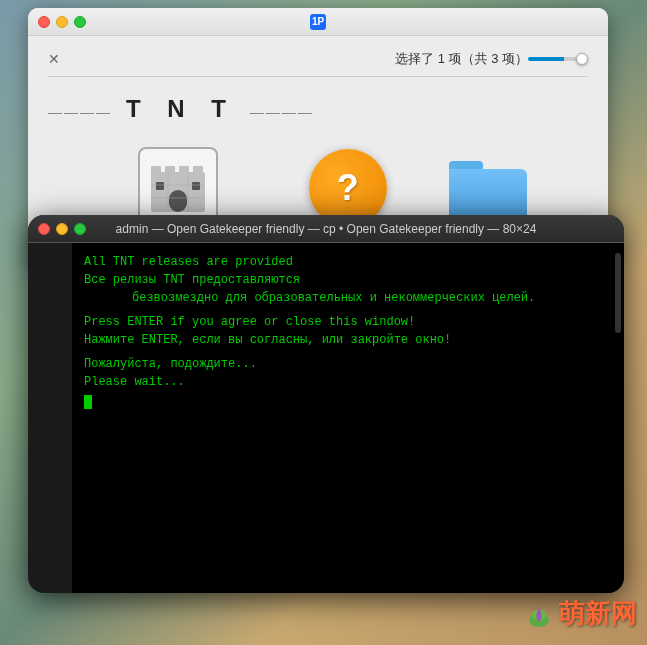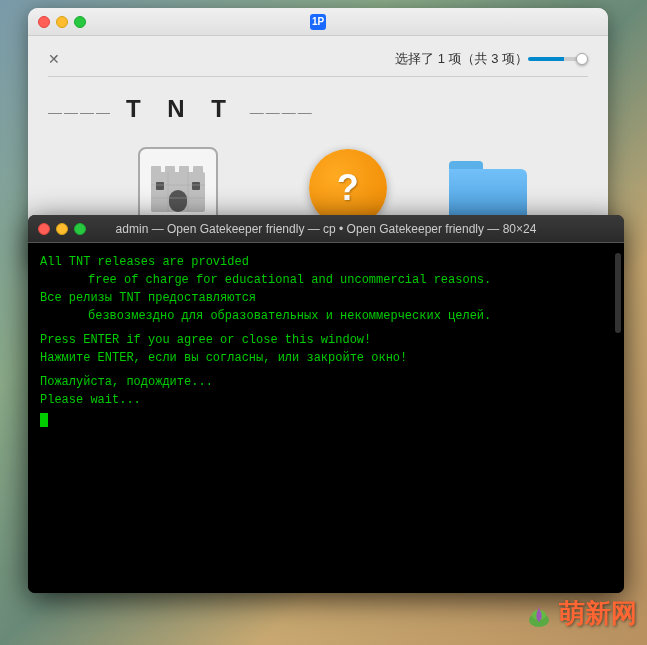--- a/index.html
+++ b/index.html
@@ -211,21 +211,21 @@
       text-align: center;
     }
 
     
     .terminal-window {
       position: absolute;
       top: 215px;
       left: 28px;
       width: 596px;
       background: #1a1a1a;
-      border-radius: 7px;
+      border-radius: 16px;
       box-shadow: 0 6px 30px rgba(0,0,0,0.7);
       overflow: hidden;
     }
 
     .terminal-titlebar {
       background: linear-gradient(to bottom, #3a3a3a, #2a2a2a);
       height: 28px;
       display: flex;
       align-items: center;
       padding: 0 10px;
@@ -249,20 +249,21 @@
     .terminal-body {
       background: #000;
       padding: 10px 12px;
       height: 350px;
       font-family: "Menlo", "Courier New", monospace;
       font-size: 12px;
       line-height: 1.5;
       color: #00cc00;
       overflow: hidden;
       position: relative;
+      margin-left: 44px;
     }
 
     .term-line { display: block; }
     .term-indent { padding-left: 48px; }
     .term-green { color: #00cc00; }
     .term-blank { height: 6px; }
 
     .scrollbar {
       position: absolute;
       right: 3px;
@@ -396,21 +397,20 @@
     <div class="traffic-lights">
       <div class="traffic-light term-tl-close"></div>
       <div class="traffic-light term-tl-min"></div>
       <div class="traffic-light term-tl-max"></div>
     </div>
     <div class="terminal-title">admin — Open Gatekeeper friendly — cp • Open Gatekeeper friendly — 80×24</div>
   </div>
 
   <div class="terminal-body">
     <span class="term-line term-green">All TNT releases are provided</span>
-    <span class="term-line term-indent term-green">free of charge for educational and uncommercial reasons.</span>
     <span class="term-line term-green">Все релизы TNT предоставляются</span>
     <span class="term-line term-indent term-green">безвозмездно для образовательных и некоммерческих целей.</span>
     <div class="term-blank"></div>
     <span class="term-line term-green">Press ENTER if you agree or close this window!</span>
     <span class="term-line term-green">Нажмите ENTER, если вы согласны, или закройте окно!</span>
     <div class="term-blank"></div>
     <span class="term-line term-green">Пожалуйста, подождите...</span>
     <span class="term-line term-green">Please wait...</span>
     <span class="term-line term-green" style="display:inline-block; width:8px; height:14px; background:#00cc00; margin-top:4px; animation: blink 1s step-end infinite;"></span>
     <div class="scrollbar"></div>

